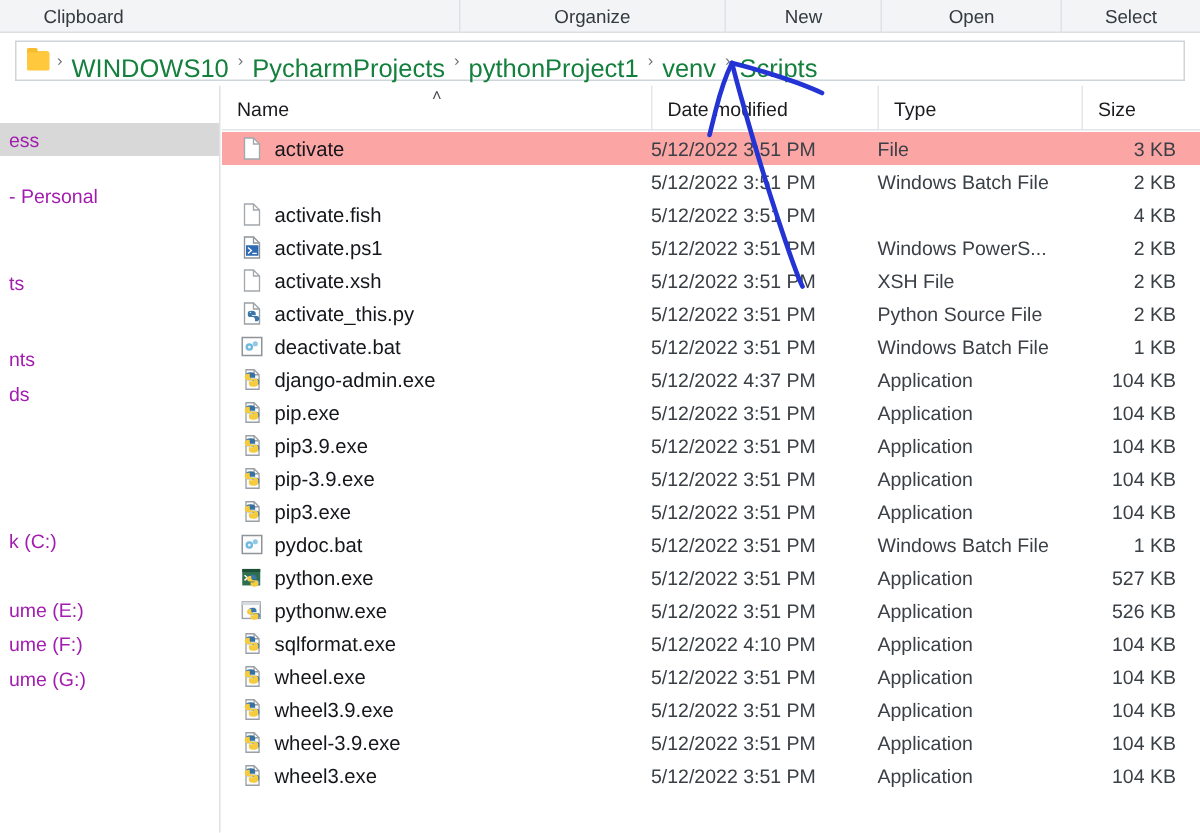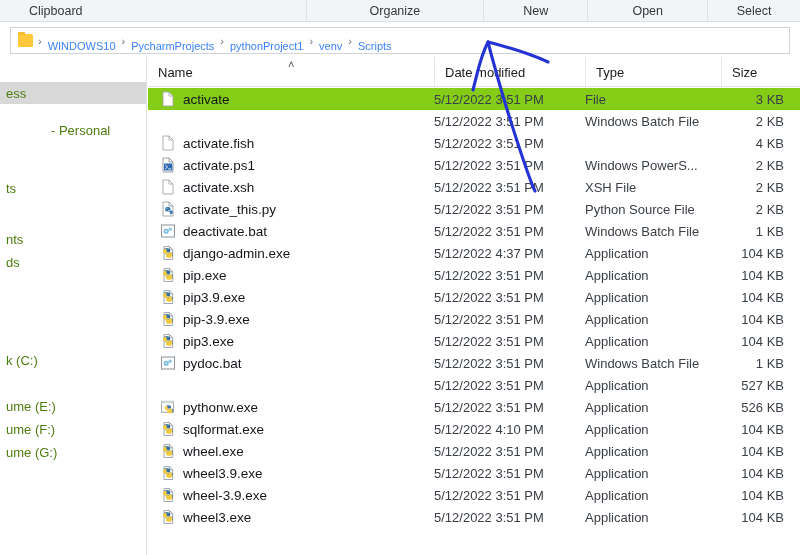--- a/index.html
+++ b/index.html
@@ -46,40 +46,40 @@
     border-radius: 1px 2px 1px 1px;
     position: relative;
     margin-right: 3px;
   }
   #folder-icon::before {
     content: ""; position: absolute; left: 0; top: -2.5px;
     width: 7px; height: 3px; background: #f7bd2e;
     border-radius: 1px 1px 0 0;
   }
   .crumb {
-    font-size: 11px; color: #3b82f6;
+    font-size: 17px; color: #15803d;
     padding: 2px 4px; white-space: nowrap; cursor: default; margin-top: 10px;
   }
   .crumb-sep {
     font-size: 11px; color: #6b7076; padding: 0 2px;
     user-select: none;
   }
 
   
   #nav-pane {
     position: absolute; left: 0; top: 57px;
     width: 147px; height: 498px;
     background: #ffffff;
     border-right: 1px solid #dfe2e5;
     overflow: hidden;
   }
   .nav-item {
     position: absolute; left: 0; width: 147px; height: 22px;
     display: flex; align-items: center;
-    font-size: 13px; color: #4d7c0f;
+    font-size: 13px; color: #a21caf;
     padding-left: 6px; white-space: nowrap;
     cursor: default;
   }
   .nav-item.selected { background: #d8d8d8; }
 
   
   #column-headers {
     position: absolute; left: 148px; top: 57px;
     width: 652px; height: 30px;
     background: #ffffff;
@@ -104,21 +104,21 @@
     position: absolute; left: 148px; top: 88px;
     width: 652px; height: 467px;
     background: #ffffff;
     overflow: hidden;
   }
   .file-row {
     position: relative; height: 22px; width: 652px;
     display: flex; align-items: center;
     cursor: default;
   }
-  .file-row.selected { background: #84cc16; }
+  .file-row.selected { background: #fca5a5; }
 
   .cell-name {
     position: absolute; left: 0; width: 282px;
     display: flex; align-items: center; gap: 7px;
     padding-left: 12px;
     font-size: 13.5px; color: #14161a; white-space: nowrap;
   }
   .cell-date {
     position: absolute; left: 286px; width: 140px;
     font-size: 13px; color: #3b4046; white-space: nowrap;
@@ -176,21 +176,21 @@
       <span class="crumb">venv</span>
       <span class="crumb-sep">›</span>
       <span class="crumb">Scripts</span>
     </div>
 </div>
 
 <div id="nav-pane">
     <div class="nav-item selected" style="top: 25px;">
       <span>ess</span>
     </div>
-    <div class="nav-item" style="top: 62px; margin-left: 45px;">
+    <div class="nav-item" style="top: 62px;">
       <span>- Personal</span>
     </div>
     <div class="nav-item" style="top: 120px;">
       <span>ts</span>
     </div>
     <div class="nav-item" style="top: 171px;">
       <span>nts</span>
     </div>
     <div class="nav-item" style="top: 194px;">
       <span>ds</span>
@@ -387,20 +387,30 @@
           <circle cx="6.2" cy="8.3" r="1.0" fill="#e9f3f9"></circle>
           <circle cx="10.2" cy="6.2" r="1.7" fill="#8fc9e6"></circle>
         </svg>
         <span>pydoc.bat</span>
       </div>
       <div class="cell-date">5/12/2022 3:51 PM</div>
       <div class="cell-type">Windows Batch File</div>
       <div class="cell-size">1 KB</div>
     </div>
     <div class="file-row">
+      <div class="cell-name">
+        <svg class="ficon" viewBox="0 0 16 16">
+          <rect x="1.5" y="2.3" width="12" height="11" fill="#2f6f4f"></rect>
+          <rect x="1.5" y="2.3" width="12" height="2" fill="#1d4f37"></rect>
+          <path d="M3 6.5 l2 1.7 l-2 1.7" stroke="#ffffff" stroke-width="1" fill="none"></path>
+          <path d="M8.6 6.2 c1.7 0 2.4 .7 2.4 1.8 v1.2 h-2.6 v.5 h3.3 c1 0 1.6 .7 1.6 1.8 c0 1.2-.7 1.9-1.9 1.9 h-.9 v-1.2 c0-1-.6-1.6-1.6-1.6 h-1.6 c-1 0-1.6-.6-1.6-1.6 v-1 c0-1.2 .9-1.8 2.9-1.8 z" fill="#3b77ab"></path>
+          <path d="M9.4 14.2 c-1.7 0-2.4-.7-2.4-1.8 v-1.2 h2.6 v-.5 h-3.3 c-1 0-1.6-.7-1.6-1.8 c0-1.2 .7-1.9 1.9-1.9 h.9 v1.2 c0 1 .6 1.6 1.6 1.6 h1.6 c1 0 1.6 .6 1.6 1.6 v1 c0 1.2-.9 1.8-2.9 1.8 z" fill="#f5cc3f"></path>
+        </svg>
+        <span>python.exe</span>
+      </div>
       <div class="cell-date">5/12/2022 3:51 PM</div>
       <div class="cell-type">Application</div>
       <div class="cell-size">527 KB</div>
     </div>
     <div class="file-row">
       <div class="cell-name">
         <svg class="ficon" viewBox="0 0 16 16">
           <rect x="1.5" y="2.3" width="12" height="11" fill="#fbfbfb" stroke="#9aa0a6" stroke-width="0.9"></rect>
           <rect x="1.5" y="2.3" width="12" height="2" fill="#d5dade"></rect>
           <path d="M8.6 6.2 c1.7 0 2.4 .7 2.4 1.8 v1.2 h-2.6 v.5 h3.3 c1 0 1.6 .7 1.6 1.8 c0 1.2-.7 1.9-1.9 1.9 h-.9 v-1.2 c0-1-.6-1.6-1.6-1.6 h-1.6 c-1 0-1.6-.6-1.6-1.6 v-1 c0-1.2 .9-1.8 2.9-1.8 z" fill="#3b77ab"></path>

